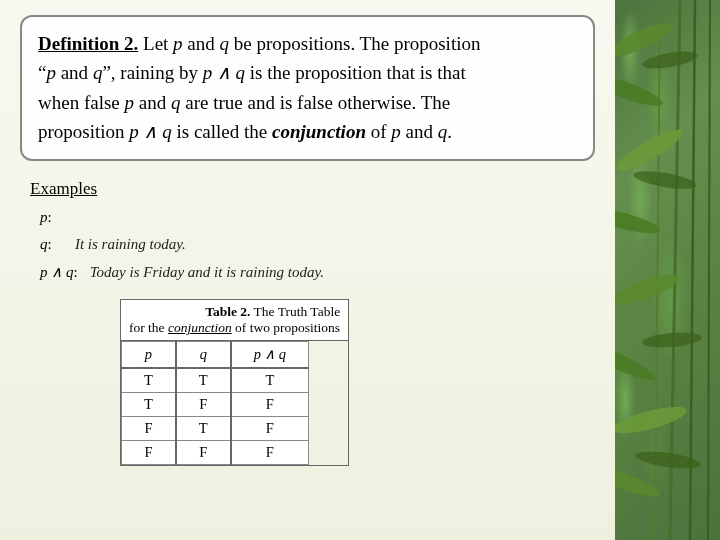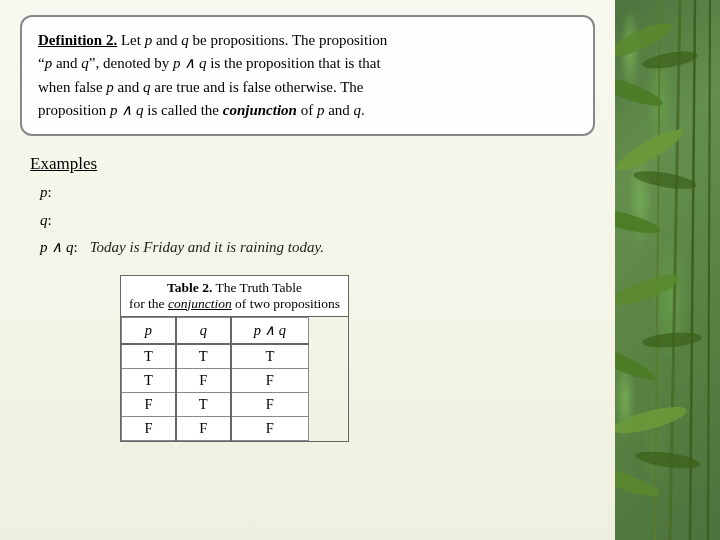--- a/index.html
+++ b/index.html
@@ -53,21 +53,21 @@
       padding: 15px 20px;
     }
 
     
     .definition-box {
       border: 2px solid #888;
       border-radius: 12px;
       background: #fefefe;
       padding: 12px 16px;
       margin-bottom: 18px;
-      font-size: 15px;
+      font-size: 19px;
       line-height: 1.55;
     }
 
     .definition-box .def-title {
       font-weight: bold;
       text-decoration: underline;
     }
 
     .definition-box .italic {
       font-style: italic;
@@ -125,21 +125,21 @@
       justify-content: flex-start;
       margin-left: 100px;
       margin-top: 10px;
     }
 
     .truth-table-container {
       border: 1.5px solid #666;
     }
 
     .table-caption {
-      text-align: center;
+      text-align: right;
       font-size: 13.5px;
       padding: 4px 8px;
       border-bottom: 1.5px solid #666;
       background: #fff;
     }
 
     .table-caption .italic {
       font-style: italic;
       text-decoration: underline;
     }
@@ -202,37 +202,38 @@
   <ellipse cx="72" cy="340" rx="30" ry="7" fill="#3a6018" transform="rotate(-5 72 340)" opacity="0.7"></ellipse>
   <ellipse cx="68" cy="460" rx="33" ry="7" fill="#3a6018" transform="rotate(8 68 460)" opacity="0.7"></ellipse>
 </svg>
 
 <div class="main-content">
 
   <div class="definition-box">
     <span class="def-title">Definition 2.</span>
     <span> Let </span><span class="math">p</span><span> and </span><span class="math">q</span><span> be propositions. The proposition</span>
     <br>
-    <span>“</span><span class="italic">p</span><span> and </span><span class="italic">q</span><span>”, denoted by </span><span class="math"> <i>p</i> ∧ <i>q</i> </span><span> is the proposition that is that</span>
+    <span>“</span><span class="italic">p</span><span> and </span><span class="italic">q</span><span>”, raining by </span><span class="math"> <i>p</i> ∧ <i>q</i> </span><span> is the proposition that is that</span>
     <br>
     <span>when false </span><span class="math">p</span><span> and </span><span class="math">q</span><span> are true and is false otherwise. The</span>
     <br>
     <span>proposition </span><span class="math"><i>p</i> ∧ <i>q</i></span><span> is called the </span><strong><em>conjunction</em></strong><span> of </span><span class="math">p</span><span> and </span><span class="math">q</span><span>.</span>
   </div>
 
   <div class="examples-section">
     <span class="examples-label">Examples</span>
     <div class="examples-content">
       <div class="example-line">
         <span class="math">p</span>
         <span class="example-colon"> : &nbsp;&nbsp;</span>
       </div>
       <div class="example-line">
         <span class="math">q</span>
         <span class="example-colon"> : &nbsp;&nbsp;</span>
+        <span class="example-text">It is raining today.</span>
       </div>
       <div class="example-line">
         <span class="math">p ∧ q</span>
         <span class="example-colon"> : </span>
         <span class="example-text-last">Today is Friday and it is raining today.</span>
       </div>
     </div>
   </div>
 
   <div class="truth-table-wrapper">

